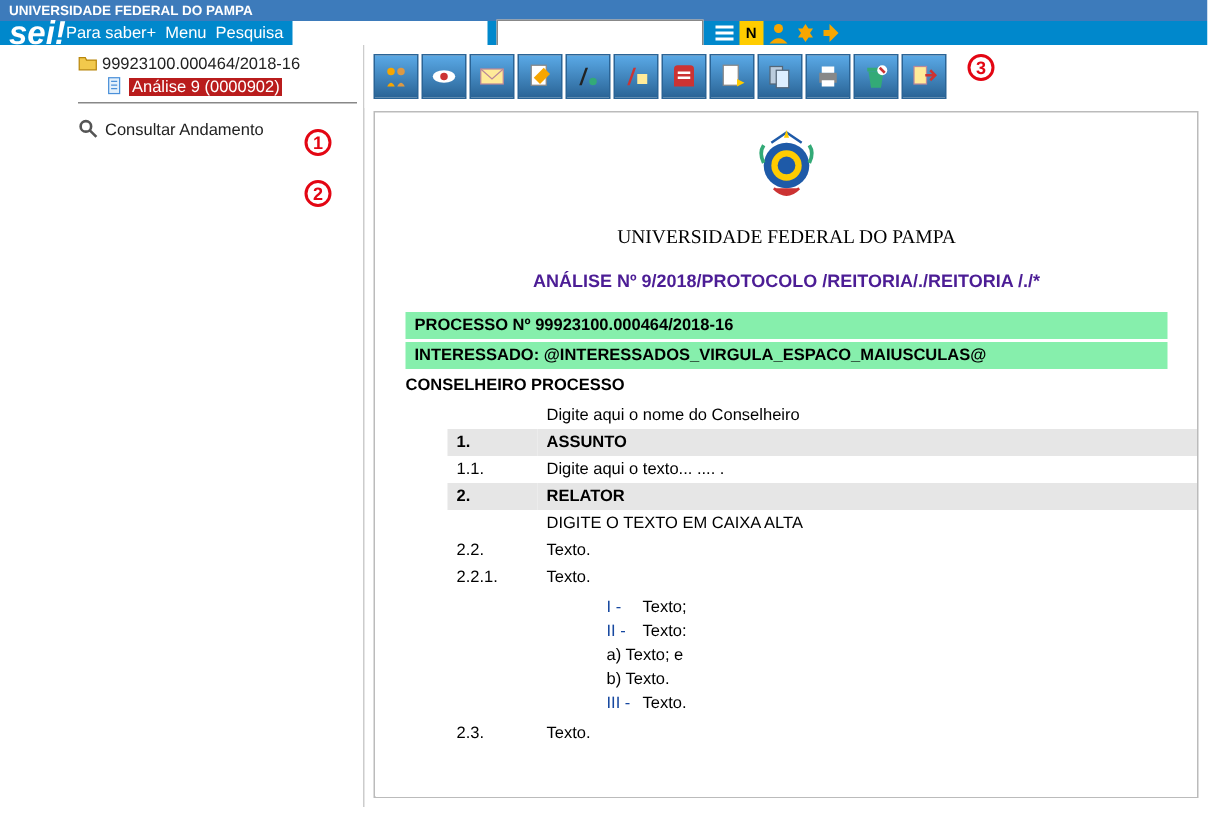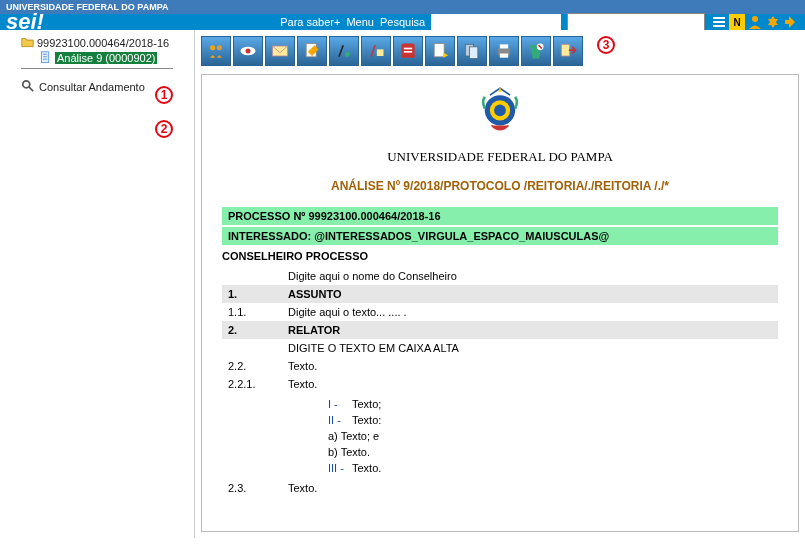--- a/index.html
+++ b/index.html
@@ -19,21 +19,20 @@
       height: 14px;
       font-weight: bold;
     }
     .topbar {
       background: #0088cc;
       color: #fff;
       height: 16px;
       display: flex;
       align-items: center;
       padding: 0 6px;
-      justify-content: space-between;
     }
     .logo {
       font-size: 22px;
       font-weight: bold;
       font-style: italic;
       font-family: "Arial", sans-serif;
     }
     .topmenu {
       display: flex;
       align-items: center;
@@ -65,39 +64,40 @@
       height: 16px;
       display: flex;
       align-items: center;
       justify-content: center;
       font-size: 12px;
     }
     .main { display: flex; height: calc(100% - 44px); }
     .sidebar {
       width: 195px;
       border-right: 1px solid #ccc;
-      padding: 6px 21px;
+      padding: 6px 4px;
       position: relative;
+      margin-left: 48px;
     }
     .tree-node {
       display: flex;
       align-items: center;
       gap: 3px;
       font-size: 11px;
       color: #222;
       margin-bottom: 2px;
     }
     .tree-node.child { padding-left: 18px; }
     .folder-icon, .doc-icon {
       width: 13px;
       height: 13px;
       display: inline-block;
     }
     .doc-selected {
-      background: #15803d;
+      background: #b91c1c;
       color: #fff;
       padding: 0 2px;
     }
     .consult-row {
       display: flex;
       align-items: flex-end;
       gap: 4px;
       font-size: 11px;
       margin-top: 10px;
       color: #222;
@@ -155,37 +155,37 @@
     .uni-name {
       text-align: center;
       font-size: 13px;
       font-family: "Times New Roman", serif;
       margin: 8px 0 14px;
     }
     .doc-title {
       text-align: center;
       font-size: 12px;
       font-weight: bold;
-      color: #a16207;
+      color: #4c1d95;
       margin-bottom: 14px;
     }
     .proc-row, .int-row {
       background: #86efac;
       padding: 3px 6px;
       font-size: 11px;
       font-weight: bold;
       margin-bottom: 2px;
     }
     .cons-title {
       font-weight: bold;
       font-size: 11px;
       padding: 3px 0;
       margin-bottom: 2px;
     }
-    .doc-table { width: 100%; border-collapse: collapse; }
+    .doc-table { width: 100%; border-collapse: collapse; margin-left: 28px; }
     .doc-table td {
       padding: 3px 6px;
       font-size: 11px;
       vertical-align: top;
     }
     .doc-table td.num { width: 60px; }
     .doc-table tr.section td { background: #e6e6e6; font-weight: bold; }
     .sublist { padding-left: 40px; }
     .sublist div { padding: 2px 0; }
     .roman { color: #1648a0; display: inline-block; width: 24px; }

